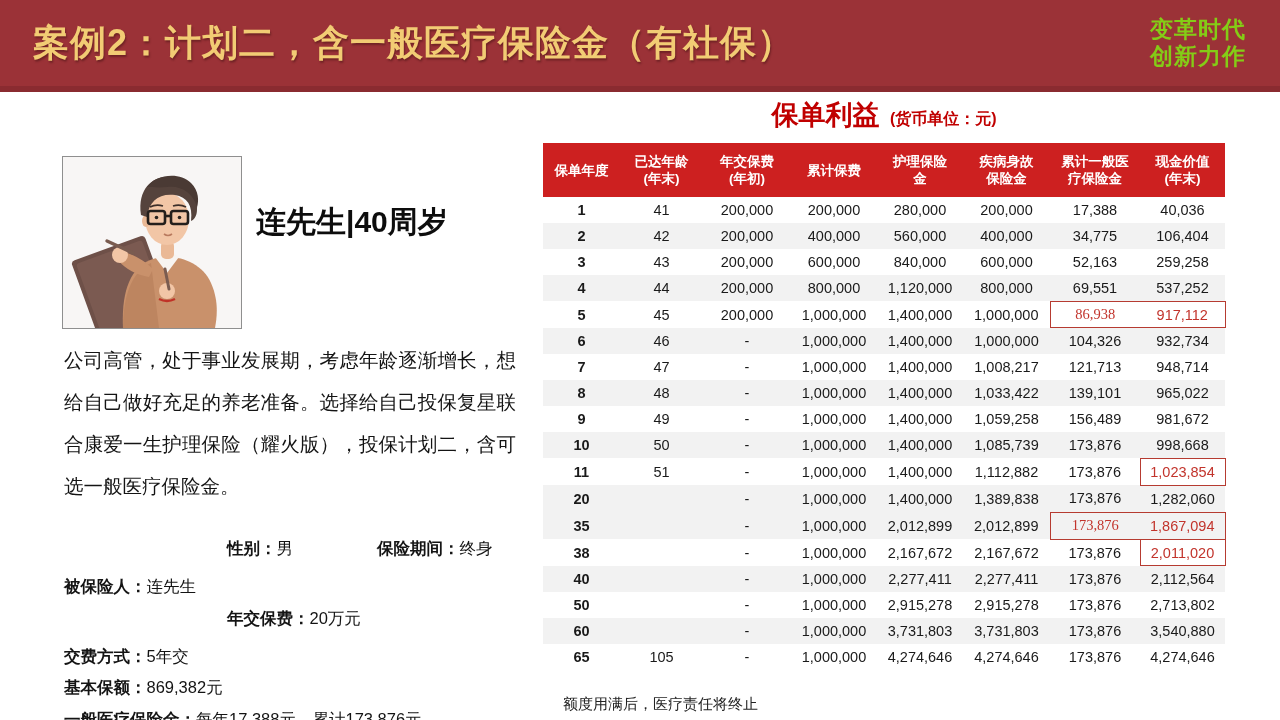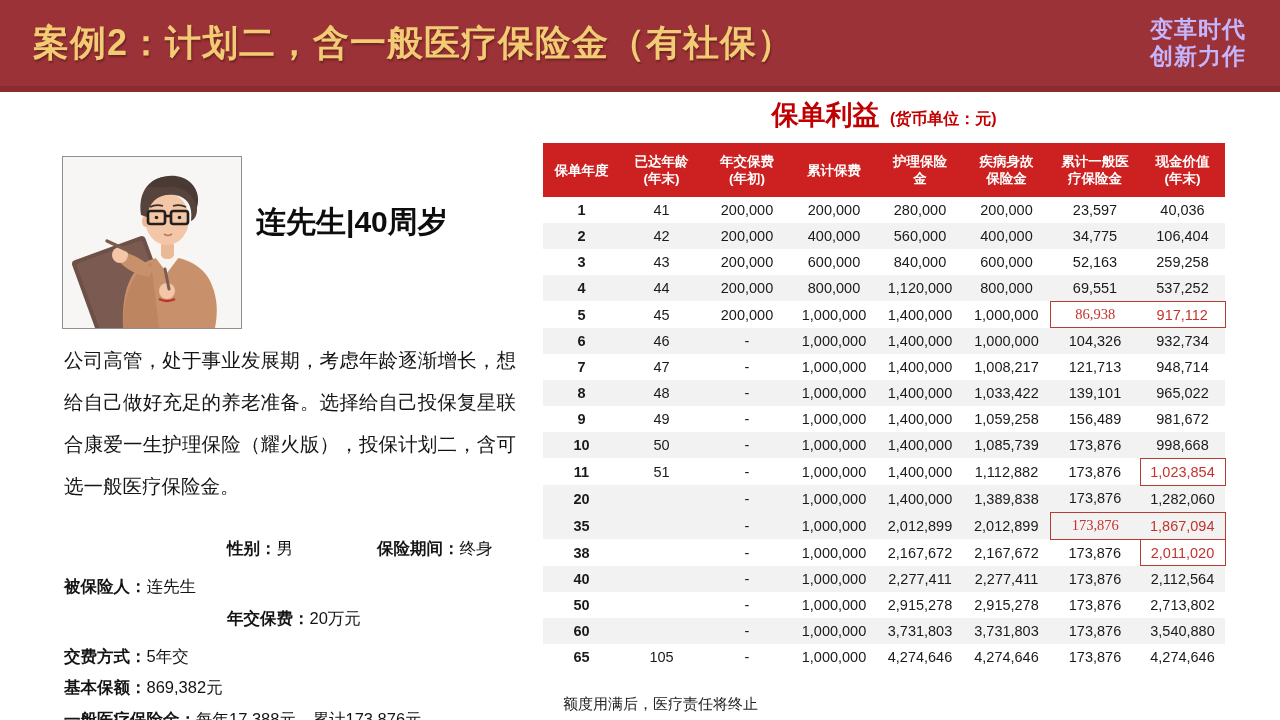--- a/index.html
+++ b/index.html
@@ -6,21 +6,21 @@
   body{width:1280px;height:720px;overflow:hidden;position:relative;
        font-family:"Liberation Sans","DejaVu Sans",sans-serif;color:#1a1a1a;}
   #slide{position:absolute;inset:0;background:#ffffff;}
 
   
   .banner{position:absolute;left:0;top:0;width:1280px;height:86px;background:#9b3237;
           border-bottom:6px solid #8a2b30;display:flex;align-items:center;justify-content:space-between;}
   .banner-title{margin-left:33px;font-size:36px;font-weight:900;color:#f2cc74;letter-spacing:1px;
                 text-shadow:1px 2px 2px rgba(60,15,15,.45);white-space:nowrap;}
   .banner-tagline{margin-right:34px;text-align:right;font-size:23px;line-height:27px;font-weight:800;
-                  color:#c4b5fd;letter-spacing:1px;}
+                  color:#84cc16;letter-spacing:1px;}
 
   
   .photo{position:absolute;left:62px;top:156px;width:180px;height:173px;border:1px solid #8f8f8f;
          background:#f8f6f5;box-sizing:border-box;overflow:hidden;}
   .name{position:absolute;left:256px;top:202px;font-size:30px;font-weight:900;color:#0d0d0d;white-space:nowrap;}
   .desc{position:absolute;left:64px;top:339px;width:452px;margin:0;font-size:19.5px;line-height:42px;
         color:#141414;text-align:justify;}
   .details{position:absolute;left:64px;top:533px;width:470px;font-size:16.5px;color:#141414;}
   .detail-row{display:flex;line-height:31.5px;white-space:nowrap;}
   .detail-item{display:inline-block;}
@@ -159,21 +159,21 @@
         </tr>
       </thead>
       <tbody>
         <tr>
           <td class="b">1</td>
           <td>41</td>
           <td>200,000</td>
           <td>200,000</td>
           <td>280,000</td>
           <td>200,000</td>
-          <td>23,597</td>
+          <td>17,388</td>
           <td>40,036</td>
         </tr>
         <tr class="alt">
           <td class="b">2</td>
           <td>42</td>
           <td>200,000</td>
           <td>400,000</td>
           <td>560,000</td>
           <td>400,000</td>
           <td>34,775</td>

